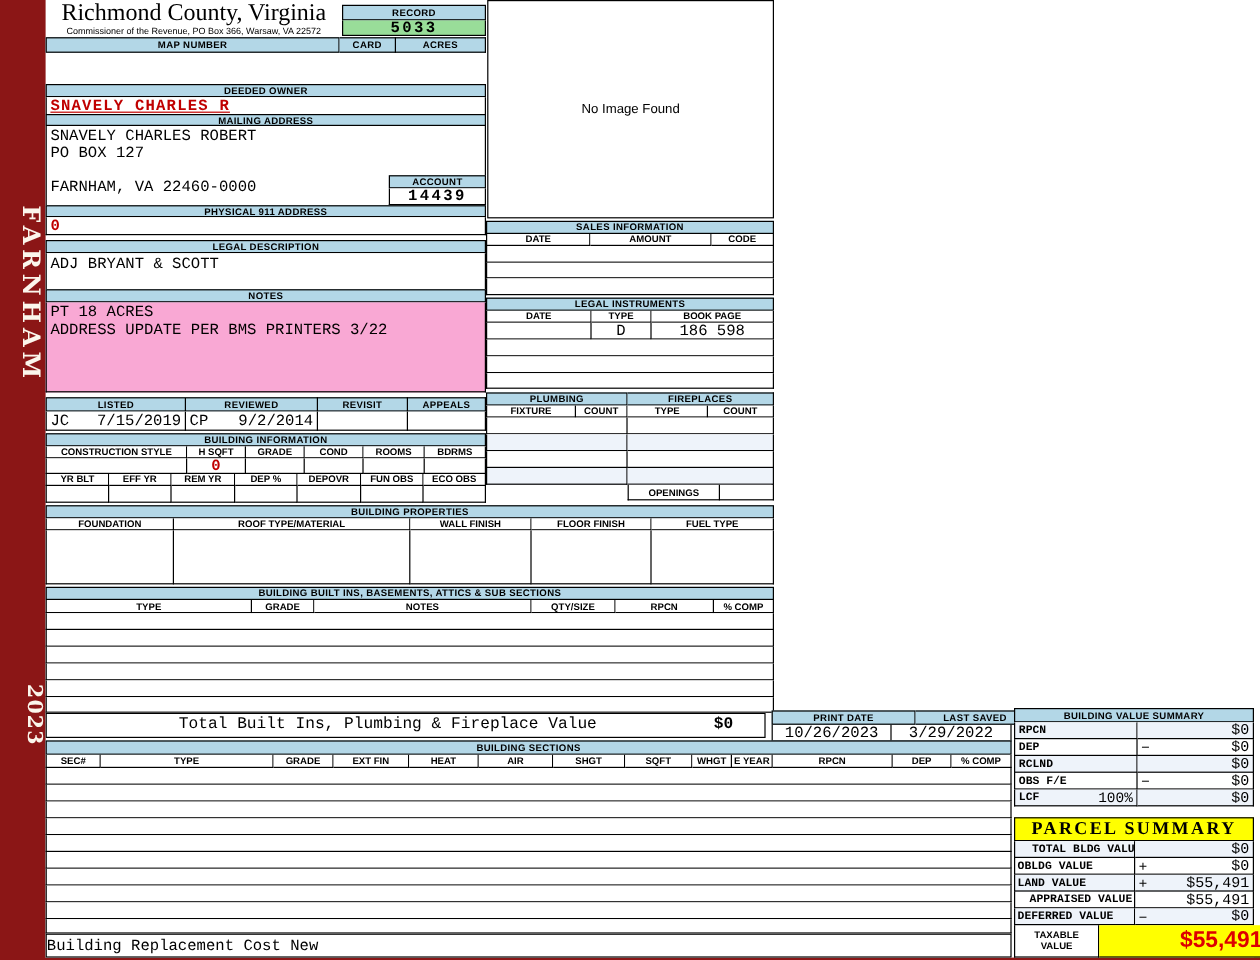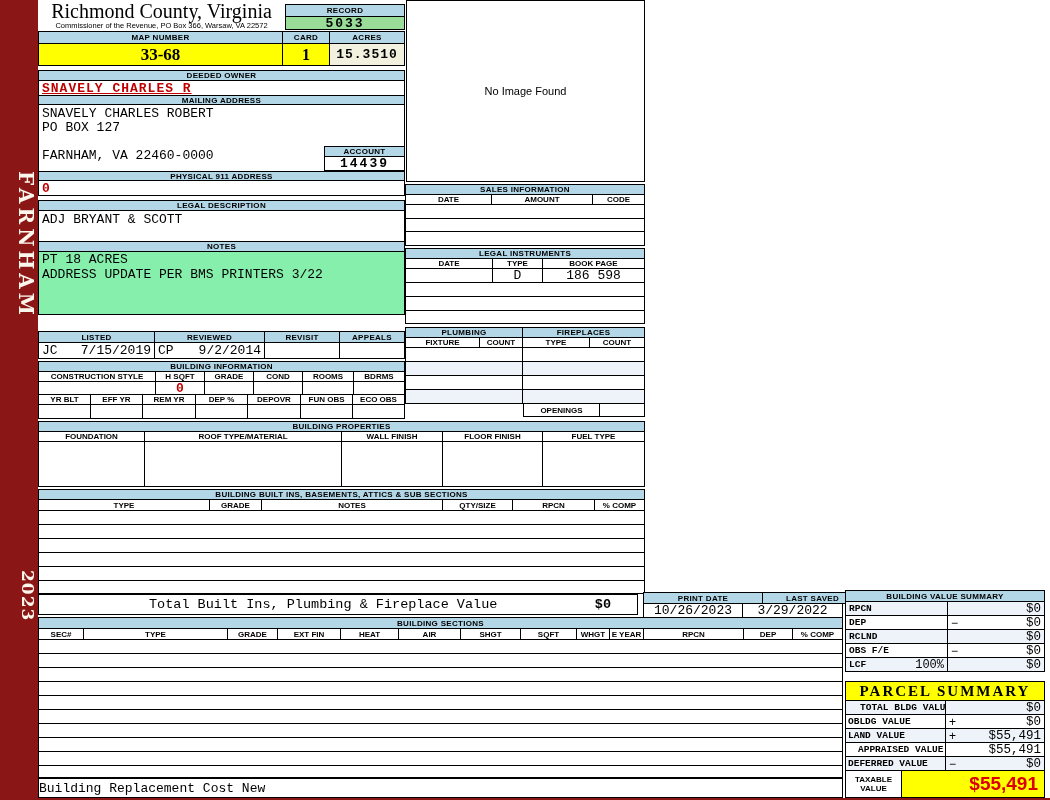--- a/index.html
+++ b/index.html
@@ -75,25 +75,20 @@
     <div class="abs" style="left:247px;top:4px;width:120px">
       <div class="hdr" style="height:13px">RECORD</div>
       <div class="mono bold green" style="height:13px;border:1px solid #000;border-top:none;display:flex;align-items:center;justify-content:center;letter-spacing:2px">5033</div>
     </div>
 
     <div class="hrow abs" style="left:0;top:31px;width:367px;height:13px">
       <div class="hdr" style="width:245px;height:13px">MAP NUMBER</div>
       <div class="hdr" style="width:47px;height:13px">CARD</div>
       <div class="hdr" style="width:75px;height:13px">ACRES</div>
     </div>
-    <div class="vrow abs" style="left:0;top:44px;width:367px;height:22px">
-      <div class="yellow serif bold" style="width:245px;font-size:17px">33-68</div>
-      <div class="yellow serif bold" style="width:47px;font-size:16px">1</div>
-      <div class="cream mono bold" style="width:75px;letter-spacing:1px">15.3510</div>
-    </div>
 
     <div class="hdr abs" style="left:0;top:70px;width:367px;height:11px">DEEDED OWNER</div>
     <div class="panelbox mono red abs" style="left:0;top:81px;width:367px;height:14px;padding-left:3px;text-decoration:underline;letter-spacing:1px">SNAVELY CHARLES R</div>
 
     <div class="hdr abs" style="left:0;top:95px;width:367px;height:10px">MAILING ADDRESS</div>
     <div class="panelbox abs" style="left:0;top:105px;width:367px;height:66px;padding:2px 0 0 3px">
       <div class="mono" style="line-height:14px">SNAVELY CHARLES ROBERT</div>
       <div class="mono" style="line-height:14px">PO BOX 127</div>
       <div class="mono" style="line-height:14px">&nbsp;</div>
       <div class="mono" style="line-height:14px">FARNHAM, VA 22460-0000</div>
@@ -103,21 +98,21 @@
       </div>
     </div>
 
     <div class="hdr abs" style="left:0;top:171px;width:367px;height:10px">PHYSICAL 911 ADDRESS</div>
     <div class="panelbox mono red abs" style="left:0;top:181px;width:367px;height:15px;padding-left:3px;border-bottom:1px solid #000">0</div>
 
     <div class="hdr abs" style="left:0;top:200px;width:367px;height:11px">LEGAL DESCRIPTION</div>
     <div class="panelbox mono abs" style="left:0;top:211px;width:367px;height:30px;padding:1px 0 0 3px">ADJ BRYANT &amp; SCOTT</div>
 
     <div class="hdr abs" style="left:0;top:241px;width:367px;height:11px">NOTES</div>
-    <div class="panelbox abs" style="left:0;top:252px;width:367px;height:63px;background:#86efac;padding:1px 0 0 3px;border-bottom:1px solid #000">
+    <div class="panelbox abs" style="left:0;top:252px;width:367px;height:75px;background:#f9a8d4;padding:1px 0 0 3px;border-bottom:1px solid #000">
       <div class="mono" style="line-height:14.5px">PT 18 ACRES</div>
       <div class="mono" style="line-height:14.5px">ADDRESS UPDATE PER BMS PRINTERS 3/22</div>
     </div>
 
     <div class="hrow abs" style="left:0;top:331px;width:367px;height:12px">
       <div class="hdr" style="width:117px;height:12px">LISTED</div>
       <div class="hdr" style="width:110px;height:12px">REVIEWED</div>
       <div class="hdr" style="width:75px;height:12px">REVISIT</div>
       <div class="hdr" style="width:65px;height:12px">APPEALS</div>
     </div>
@@ -393,19 +388,19 @@
         </div>
       </div>
       <div class="vrow" style="height:14px">
         <div class="pale" style="width:101px;justify-content:flex-start;padding:0 2px;font:bold 9.5px 'Liberation Mono',monospace">DEFERRED VALUE</div>
         <div class="pale" style="width:99px;justify-content:space-between;padding:0 3px">
           <span style="font-size:12px">−</span>
           <span class="mono" style="font-size:12.5px">$0</span>
         </div>
       </div>
       <div class="vrow" style="height:27px">
-        <div style="width:57px;white-space:normal;text-align:center;font-size:8px;font-weight:bold;line-height:9px;padding:0 4px">TAXABLE VALUE</div>
+        <div style="width:71px;white-space:normal;text-align:center;font-size:8px;font-weight:bold;line-height:9px;padding:0 4px">TAXABLE VALUE</div>
         <div class="yellow" style="width:143px;justify-content:flex-end;padding-right:6px;font-size:19px;font-weight:bold;color:#dd0000">$55,491</div>
       </div>
     </div>
 
   </div>
 </div>
 
 </body></html>

